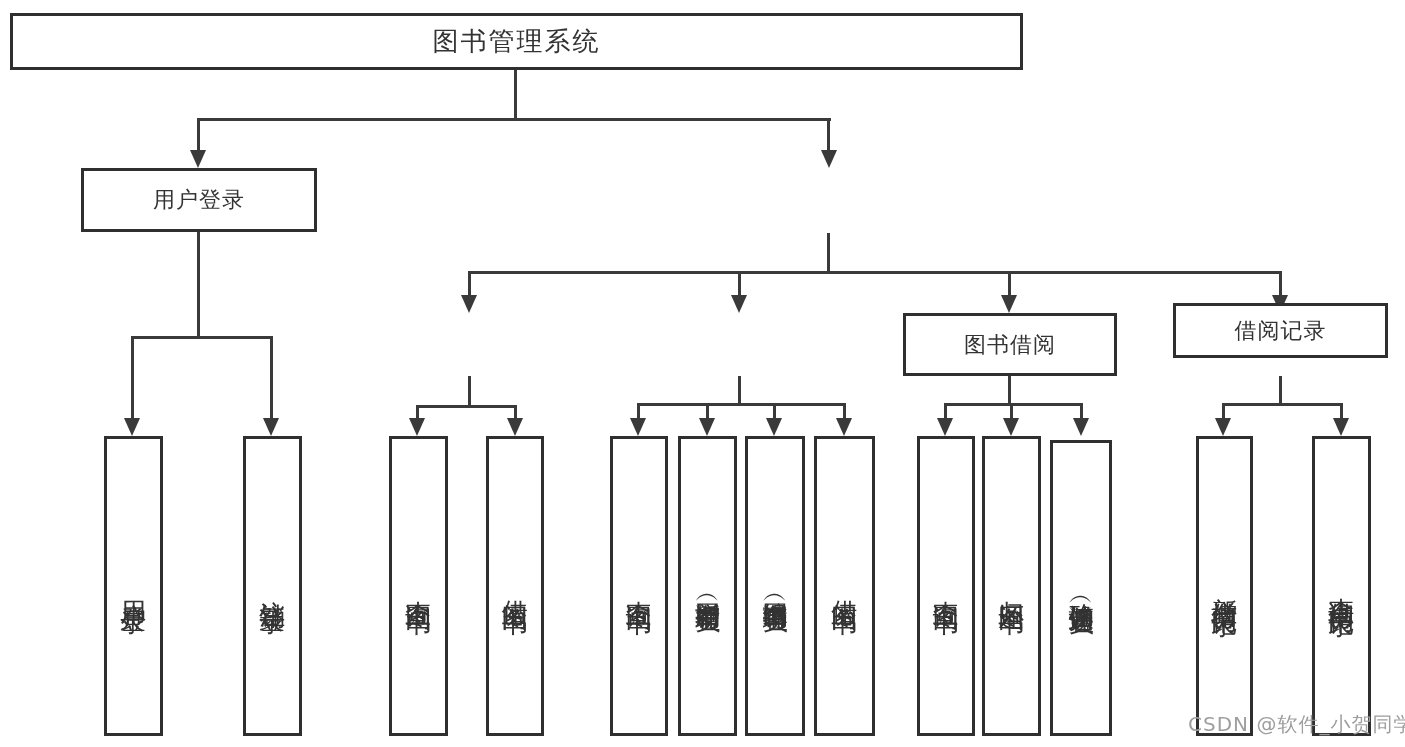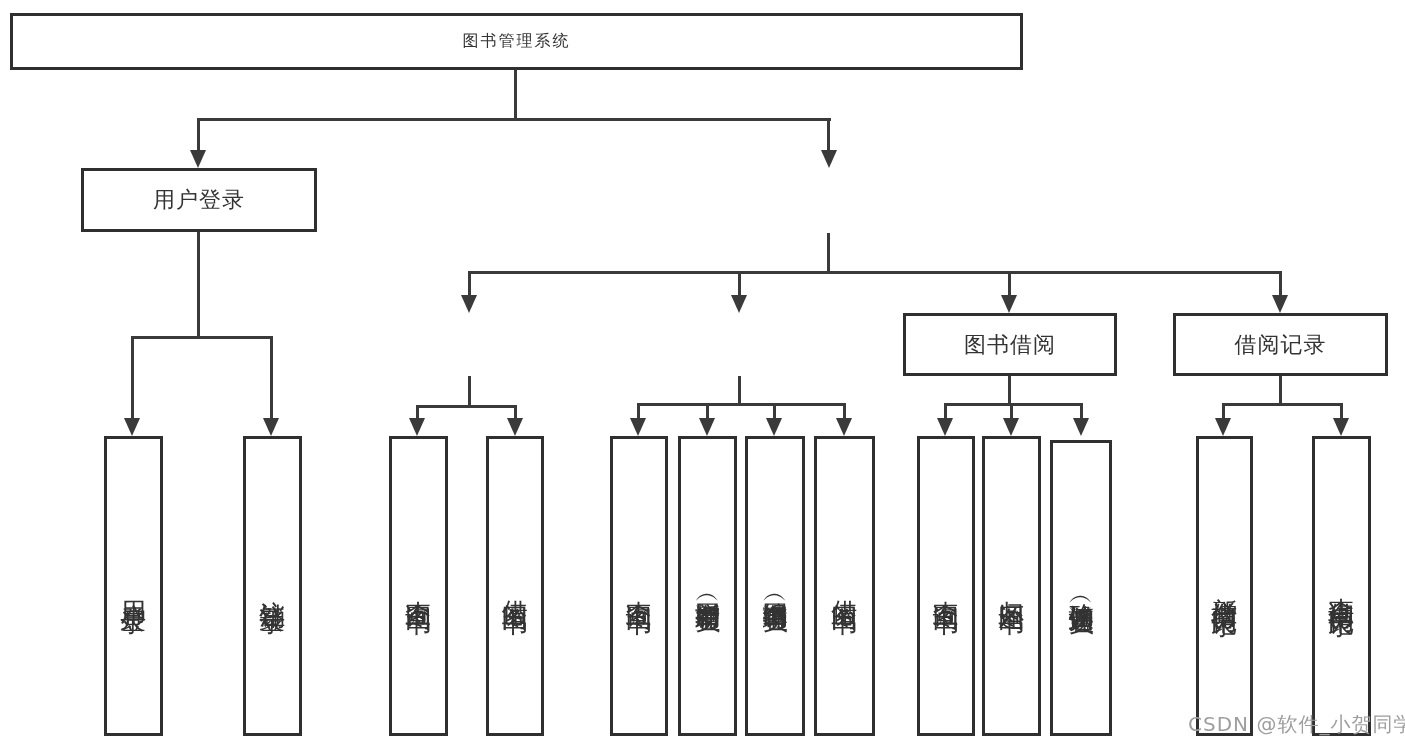--- a/index.html
+++ b/index.html
@@ -16,21 +16,21 @@
     box-sizing: border-box;
     border: 3px solid #2f2f2f;
     background: #ffffff;
     display: flex;
     align-items: center;
     justify-content: center;
     color: #333333;
     z-index: 2;
   }
   .h-label { font-size: 22px; letter-spacing: 1px; white-space: nowrap; }
-  .root-label { font-size: 16px; letter-spacing: 2px; font-family: Liberation Mono, monospace; }
+  .root-label { font-size: 26px; letter-spacing: 2px; font-family: Liberation Mono, monospace; }
   .v-label {
     writing-mode: vertical-rl;
     font-size: 26px;
     letter-spacing: 3px;
     line-height: 1.1;
     white-space: nowrap;
   }
   .line { position: absolute; background: #3a3a3a; z-index: 1; }
   .arrow {
     position: absolute;
@@ -85,21 +85,21 @@
   <div class="line" style="left:738px; top:271px; width:3px; height:24px;"></div>
   <div class="arrow" style="left:731px; top:295px;"></div>
   <div class="line" style="left:1008px; top:271px; width:3px; height:24px;"></div>
   <div class="arrow" style="left:1001px; top:295px;"></div>
   <div class="line" style="left:1279px; top:271px; width:3px; height:24px;"></div>
   <div class="arrow" style="left:1272px; top:295px;"></div>
 
   <div class="box" style="left:903px; top:313px; width:214px; height:63px;">
     <span class="h-label">图书借阅</span>
   </div>
-  <div class="box" style="left:1173px; top:313px; width:215px; height:63px;">
+  <div class="box" style="left:1173px; top:303px; width:215px; height:55px;">
     <span class="h-label">借阅记录</span>
   </div>
 
   <div class="line" style="left:468px; top:376px; width:3px; height:29px;"></div>
   <div class="line" style="left:416px; top:405px; width:101px; height:3px;"></div>
   <div class="line" style="left:416px; top:405px; width:3px; height:13px;"></div>
   <div class="arrow" style="left:409px; top:418px;"></div>
   <div class="line" style="left:514px; top:405px; width:3px; height:13px;"></div>
   <div class="arrow" style="left:507px; top:418px;"></div>
 

